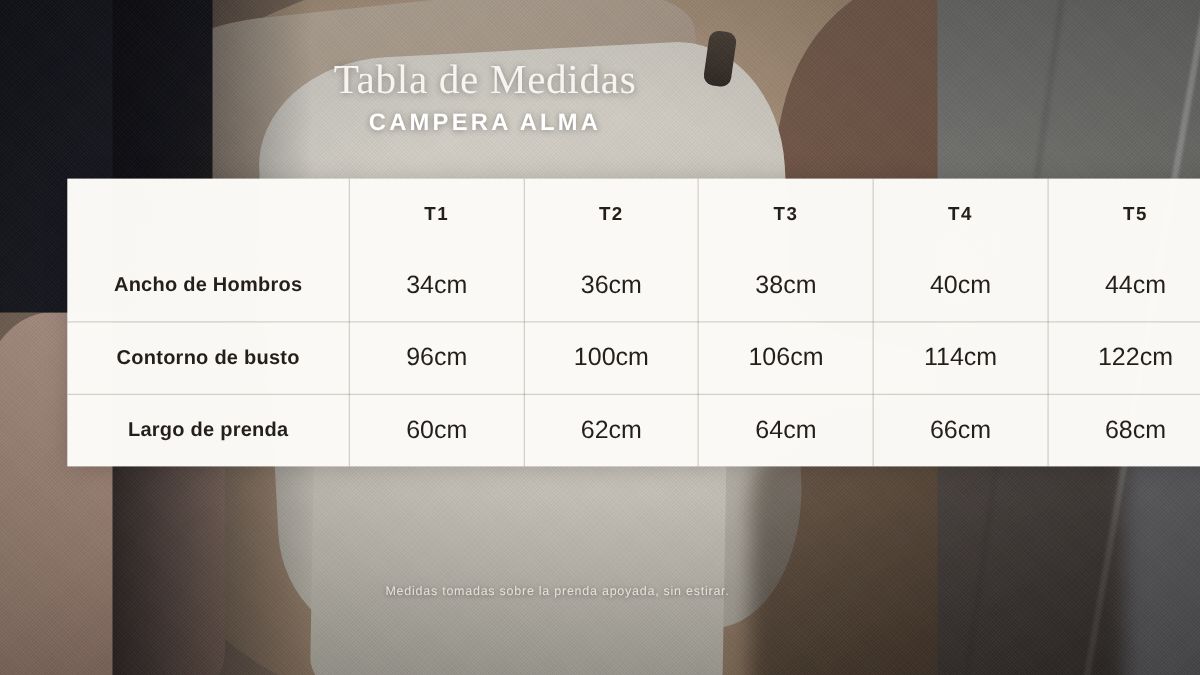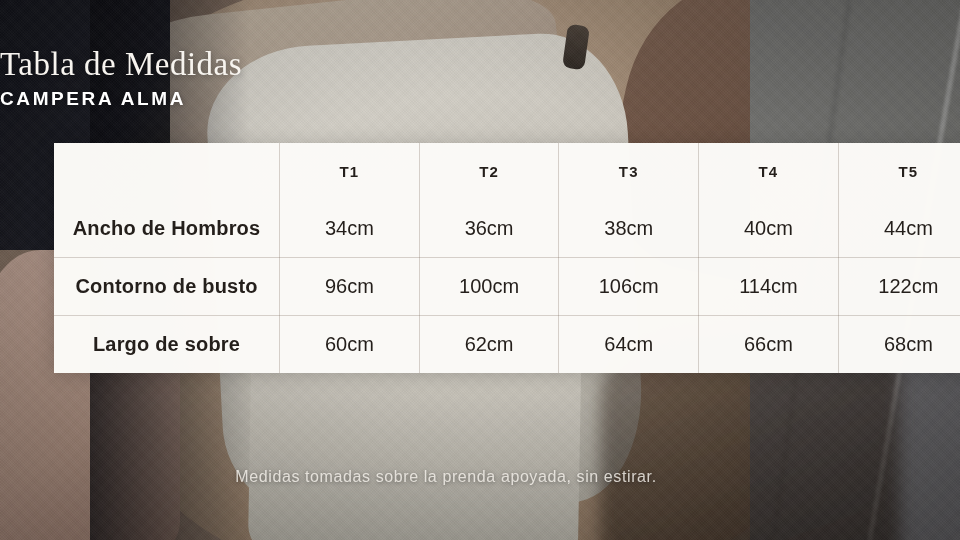--- a/index.html
+++ b/index.html
@@ -124,20 +124,21 @@
       repeating-linear-gradient(45deg, rgba(255,255,255,0.018) 0 1px, rgba(0,0,0,0.018) 1px 2px),
       repeating-linear-gradient(-45deg, rgba(255,255,255,0.014) 0 1px, rgba(0,0,0,0.014) 1px 2px);
   }
 
   
   .titles {
     position: absolute;
     top: 46px;
     left: 0;
     width: 776px;
+    text-align: center;
     z-index: 5;
   }
   .title-main {
     font-family: "Liberation Serif", serif;
     font-size: 33px;
     font-weight: 400;
     letter-spacing: 0.5px;
     color: #f7f4ef;
     margin: 0;
     text-shadow: 0 1px 6px rgba(0,0,0,0.35);
@@ -184,39 +185,39 @@
   table.size-table tr:last-child > * { border-bottom: none; }
 
   .hdr-blank { background: rgba(251,249,246,0.90); }
   th.size-hdr {
     font-size: 15px;
     font-weight: 700;
     letter-spacing: 1.2px;
     color: #1f1b17;
   }
   td.row-label {
-    font-size: 20px;
+    font-size: 16px;
     font-weight: 700;
     letter-spacing: 0.2px;
     color: #1f1b17;
   }
   td.measure {
     font-size: 20px;
     font-weight: 400;
     color: #2b2521;
   }
 
   
   .footnote {
     position: absolute;
     left: 0;
     top: 468px;
     width: 892px;
     text-align: center;
-    font-size: 16px;
+    font-size: 10px;
     letter-spacing: 0.6px;
     color: rgba(245,242,236,0.82);
     text-shadow: 0 1px 4px rgba(0,0,0,0.4);
     z-index: 5;
   }
 </style>
 </head>
 <body>
 
 <div class="stage">
@@ -276,21 +277,21 @@
         </tr>
         <tr>
           <td class="row-label">Contorno de busto</td>
           <td class="measure">96cm</td>
           <td class="measure">100cm</td>
           <td class="measure">106cm</td>
           <td class="measure">114cm</td>
           <td class="measure">122cm</td>
         </tr>
         <tr>
-          <td class="row-label">Largo de sobre</td>
+          <td class="row-label">Largo de prenda</td>
           <td class="measure">60cm</td>
           <td class="measure">62cm</td>
           <td class="measure">64cm</td>
           <td class="measure">66cm</td>
           <td class="measure">68cm</td>
         </tr>
       </tbody>
     </table>
   </div>
 

